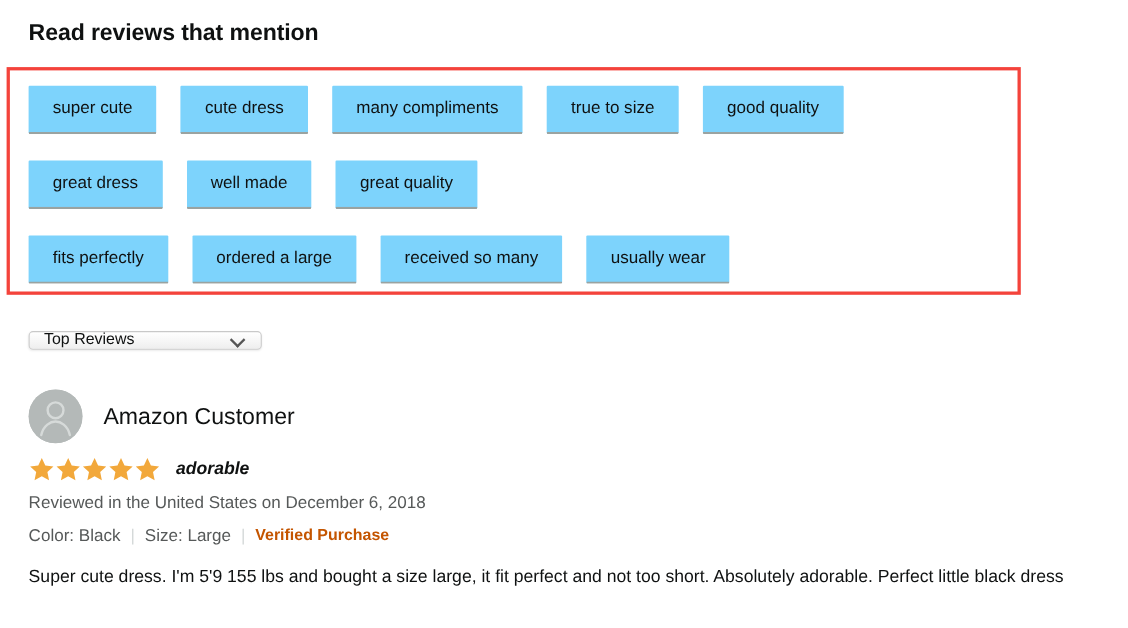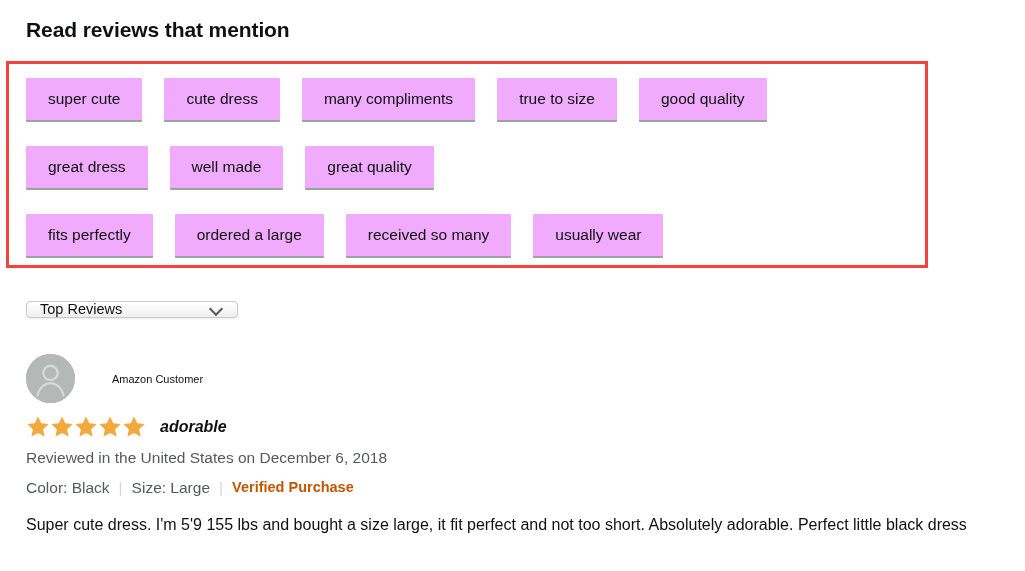--- a/index.html
+++ b/index.html
@@ -57,21 +57,21 @@
     display: flex;
     align-items: flex-start;
     margin-bottom: 24px;
     height: 44px;
   }
   .tag-row:last-child { margin-bottom: 0; }
 
   .tag-pill {
     height: 44px;
     box-sizing: border-box;
-    background: #f0abfc;
+    background: #7dd3fc;
     border: 0;
     border-bottom: 2px solid #9aa3a1;
     color: #0f1111;
     font-family: "Liberation Sans", sans-serif;
     font-size: 15.5px;
     line-height: 42px;
     padding: 0 22px;
     margin-right: 22px;
     white-space: nowrap;
     cursor: pointer;
@@ -132,22 +132,22 @@
   }
   .avatar {
     width: 49px;
     height: 49px;
     border-radius: 50%;
     background: #b4b9b8;
     display: block;
     flex: 0 0 auto;
   }
   .reviewer-name {
-    margin-left: 37px;
-    font-size: 11px;
+    margin-left: 19px;
+    font-size: 21px;
     color: #0f1111;
     line-height: 20px;
     text-align: right;
   }
 
   
   .rating-row {
     position: absolute;
     left: 26px;
     top: 415px;

